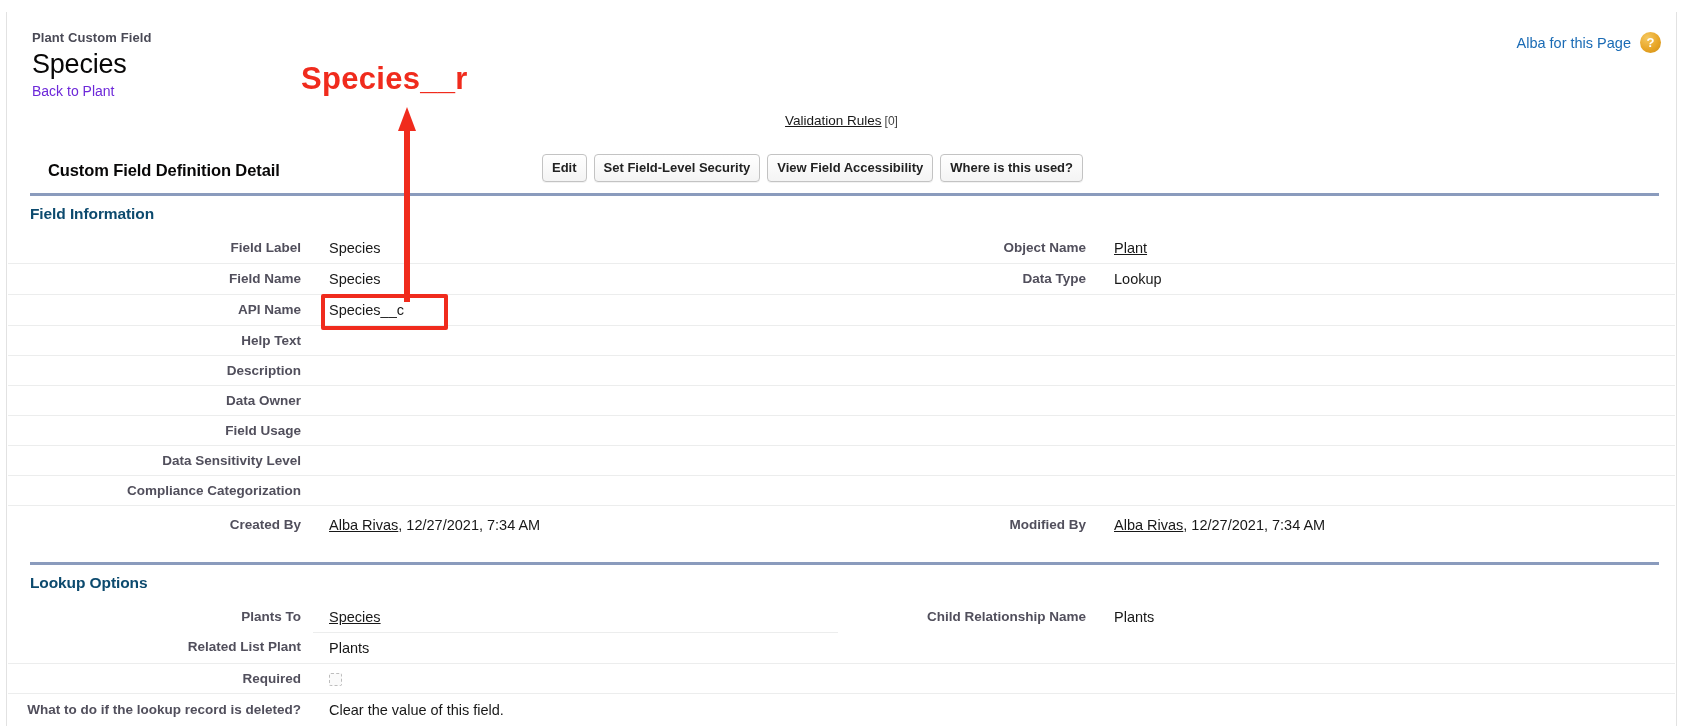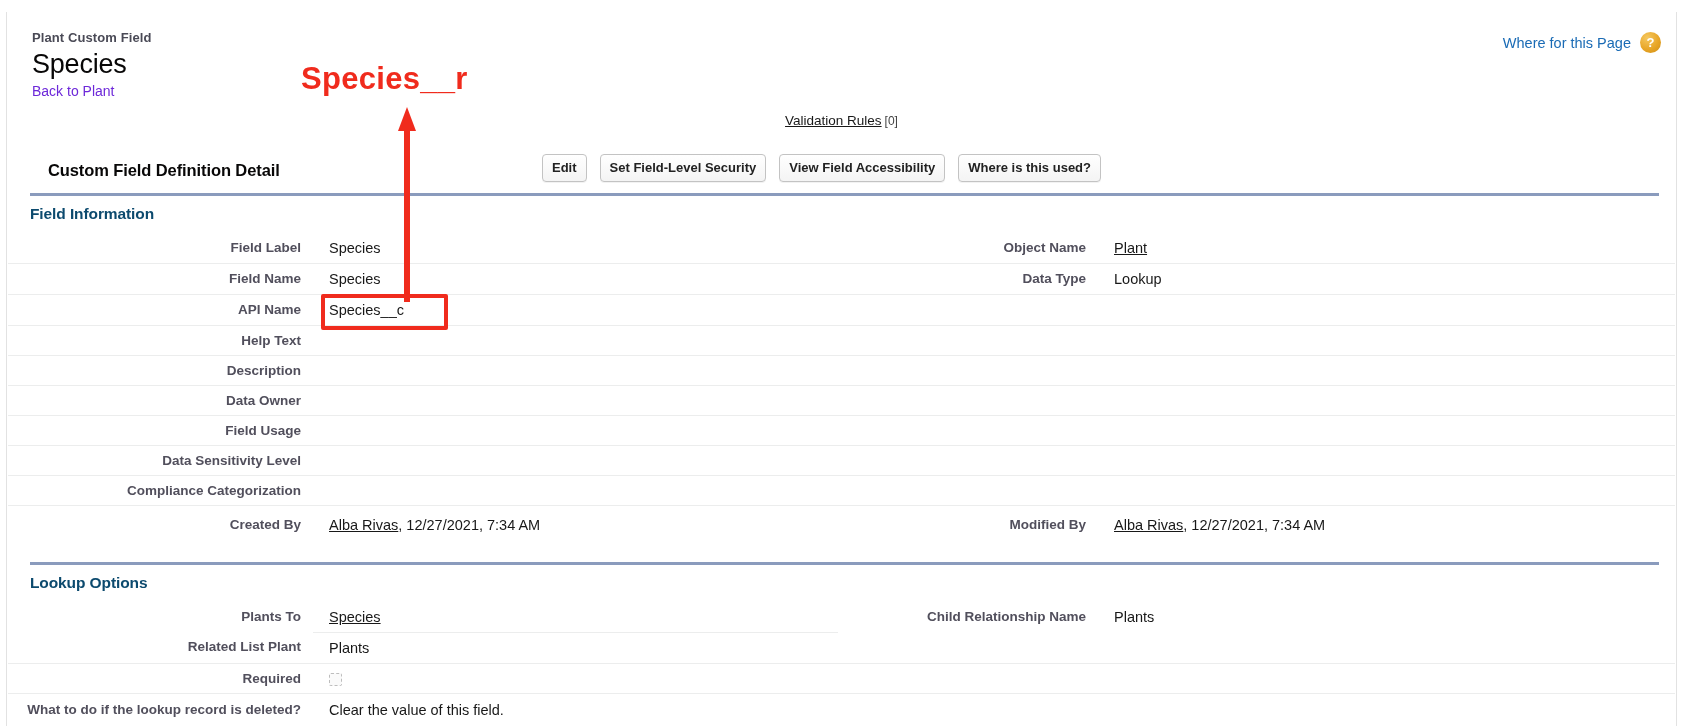--- a/index.html
+++ b/index.html
@@ -73,21 +73,21 @@
   .detail-bar {
     position: relative; height: 46px; margin-top: 18px;
     display: flex; align-items: center;
   }
   .detail-title {
     font-size: 16.5px; font-weight: bold; color: #080707;
     margin-left: 40px; letter-spacing: -.1px;
   }
   .btn-group {
     position: absolute; left: 534px; top: 7px;
-    display: flex; gap: 13px;
+    display: flex; gap: 7px;
   }
   .btn {
     font-family: "Liberation Sans", sans-serif;
     font-size: 13px; font-weight: bold; color: #222;
     background: linear-gradient(to bottom, #ffffff 0%, #f4f4f4 100%);
     border: 1px solid #c3c3c3; border-radius: 4px;
     padding: 5px 9px 6px; cursor: pointer; white-space: nowrap;
     box-shadow: 0 1px 0 rgba(0,0,0,.05);
   }
 
@@ -167,21 +167,21 @@
   <div class="gutter-right"></div>
 
   <div class="content">
 
     <div class="pg-header">
       <div class="eyebrow">Plant Custom Field</div>
       <div class="rec-title">Species</div>
       <a class="back-link">Back to Plant</a>
 
       <div class="help-wrap">
-        <a class="help-link">Where for this Page</a>
+        <a class="help-link">Alba for this Page</a>
         <span class="help-badge">?</span>
       </div>
     </div>
 
     <div class="vr-row">
       <a class="vr-link">Validation Rules</a><span class="vr-count">[0]</span>
     </div>
 
     <div class="detail-bar">
       <div class="detail-title">Custom Field Definition Detail</div>

